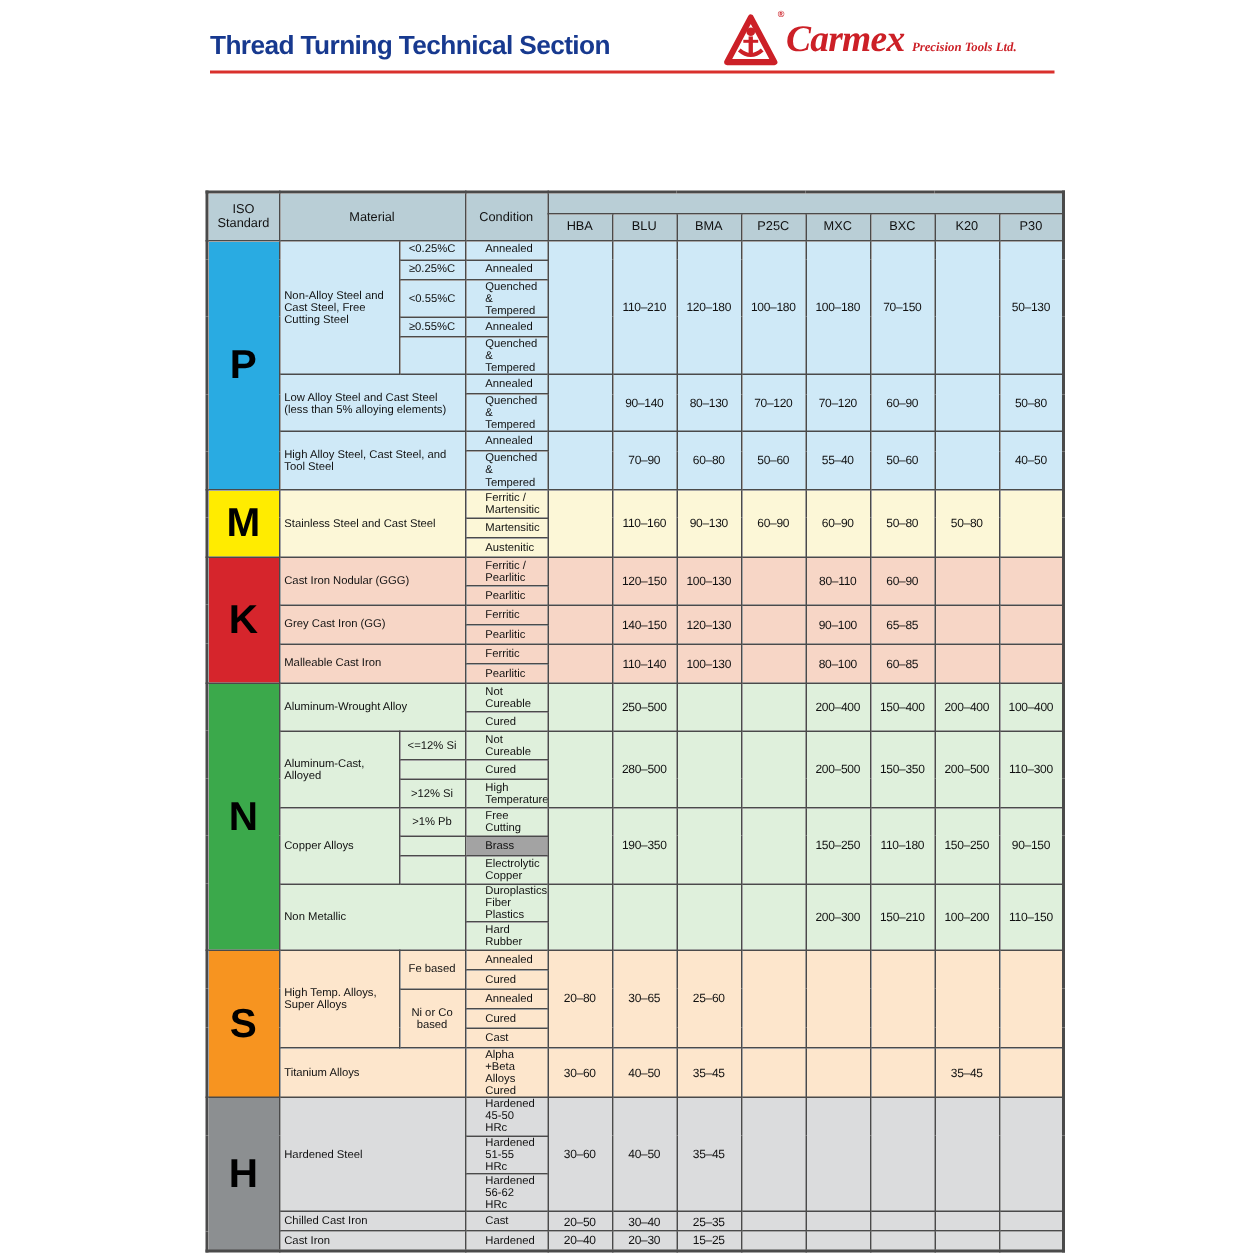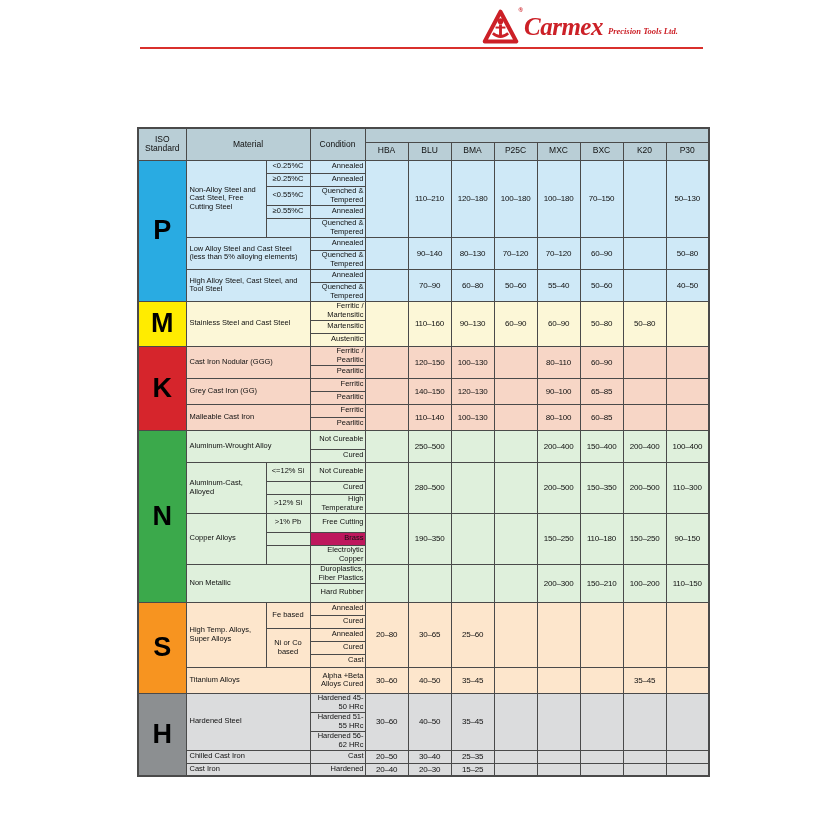--- a/index.html
+++ b/index.html
@@ -35,28 +35,29 @@
   table{border-collapse:collapse;table-layout:fixed;width:571px;
     border:2px solid var(--border);}
   th,td{border:1px solid var(--border);vertical-align:middle;overflow:hidden;}
   thead th{background:var(--header-bg);font-weight:normal;font-size:8.5px;line-height:1.1;
     text-align:center;height:14px;}
   thead tr.grades th{height:18px;}
   tr.lh1{height:13px;} tr.lh2{height:19px;} tr.lh3{height:26px;}
   td.letter-cell{font-size:27px;font-weight:bold;text-align:center;color:#000;line-height:1;}
   td.material-cell{font-size:7.5px;line-height:1.08;text-align:left;padding:1px 3px;}
   td.sub-cell{font-size:7.5px;line-height:1.08;text-align:center;padding:0 1px;}
-  td.condition-cell{font-size:7.5px;line-height:1.08;text-align:right;padding:0 1px;margin-top:29px;}
+  td.condition-cell{font-size:7.5px;line-height:1.08;text-align:left;padding:0 13px;margin-top:29px;}
   td.value-cell{font-size:8px;text-align:center;letter-spacing:-0.2px;padding:0 1px;}
 </style>
 </head>
 <body>
 
 <div class="page">
 
+  <div class="doc-title">Thread Turning Technical Section</div>
 
   <div class="logo-wrap">
     <div class="logo-mark">
       <svg width="37" height="36" viewBox="0 0 40 40">
         <path d="M20 3 L37.5 36 L2.5 36 Z" fill="none" stroke="#cc2027" stroke-width="4.5" stroke-linejoin="round"></path>
         <circle cx="20" cy="13.5" r="3.2" fill="#cc2027"></circle>
         <rect x="18.4" y="17" width="3.2" height="13" fill="#cc2027"></rect>
         <path d="M11.5 27 Q20 34.5 28.5 27" fill="none" stroke="#cc2027" stroke-width="3"></path>
         <rect x="14.5" y="19.5" width="11" height="2.2" fill="#cc2027"></rect>
       </svg>
@@ -274,21 +275,21 @@
             <td class="value-cell" rowspan="3" style="background: rgb(223, 240, 220);">190–350</td>
             <td class="value-cell" rowspan="3" style="background: rgb(223, 240, 220);"></td>
             <td class="value-cell" rowspan="3" style="background: rgb(223, 240, 220);"></td>
             <td class="value-cell" rowspan="3" style="background: rgb(223, 240, 220);">150–250</td>
             <td class="value-cell" rowspan="3" style="background: rgb(223, 240, 220);">110–180</td>
             <td class="value-cell" rowspan="3" style="background: rgb(223, 240, 220);">150–250</td>
             <td class="value-cell" rowspan="3" style="background: rgb(223, 240, 220);">90–150</td>
           </tr>
           <tr class="lh1">
             <td class="sub-cell" style="background: rgb(223, 240, 220);"></td>
-            <td class="condition-cell" style="background: #be185d;">Brass</td>
+            <td class="condition-cell" style="background: #a3a3a3;">Brass</td>
           </tr>
           <tr class="lh2">
             <td class="sub-cell" style="background: rgb(223, 240, 220);"></td>
             <td class="condition-cell" style="background: rgb(223, 240, 220);">Electrolytic Copper</td>
           </tr>
           <tr class="lh2">
             <td class="material-cell" rowspan="2" colspan="2" style="background: rgb(223, 240, 220);">Non Metallic</td>
             <td class="condition-cell" style="background: rgb(223, 240, 220);">Duroplastics, Fiber Plastics</td>
             <td class="value-cell" rowspan="2" style="background: rgb(223, 240, 220);"></td>
             <td class="value-cell" rowspan="2" style="background: rgb(223, 240, 220);"></td>

